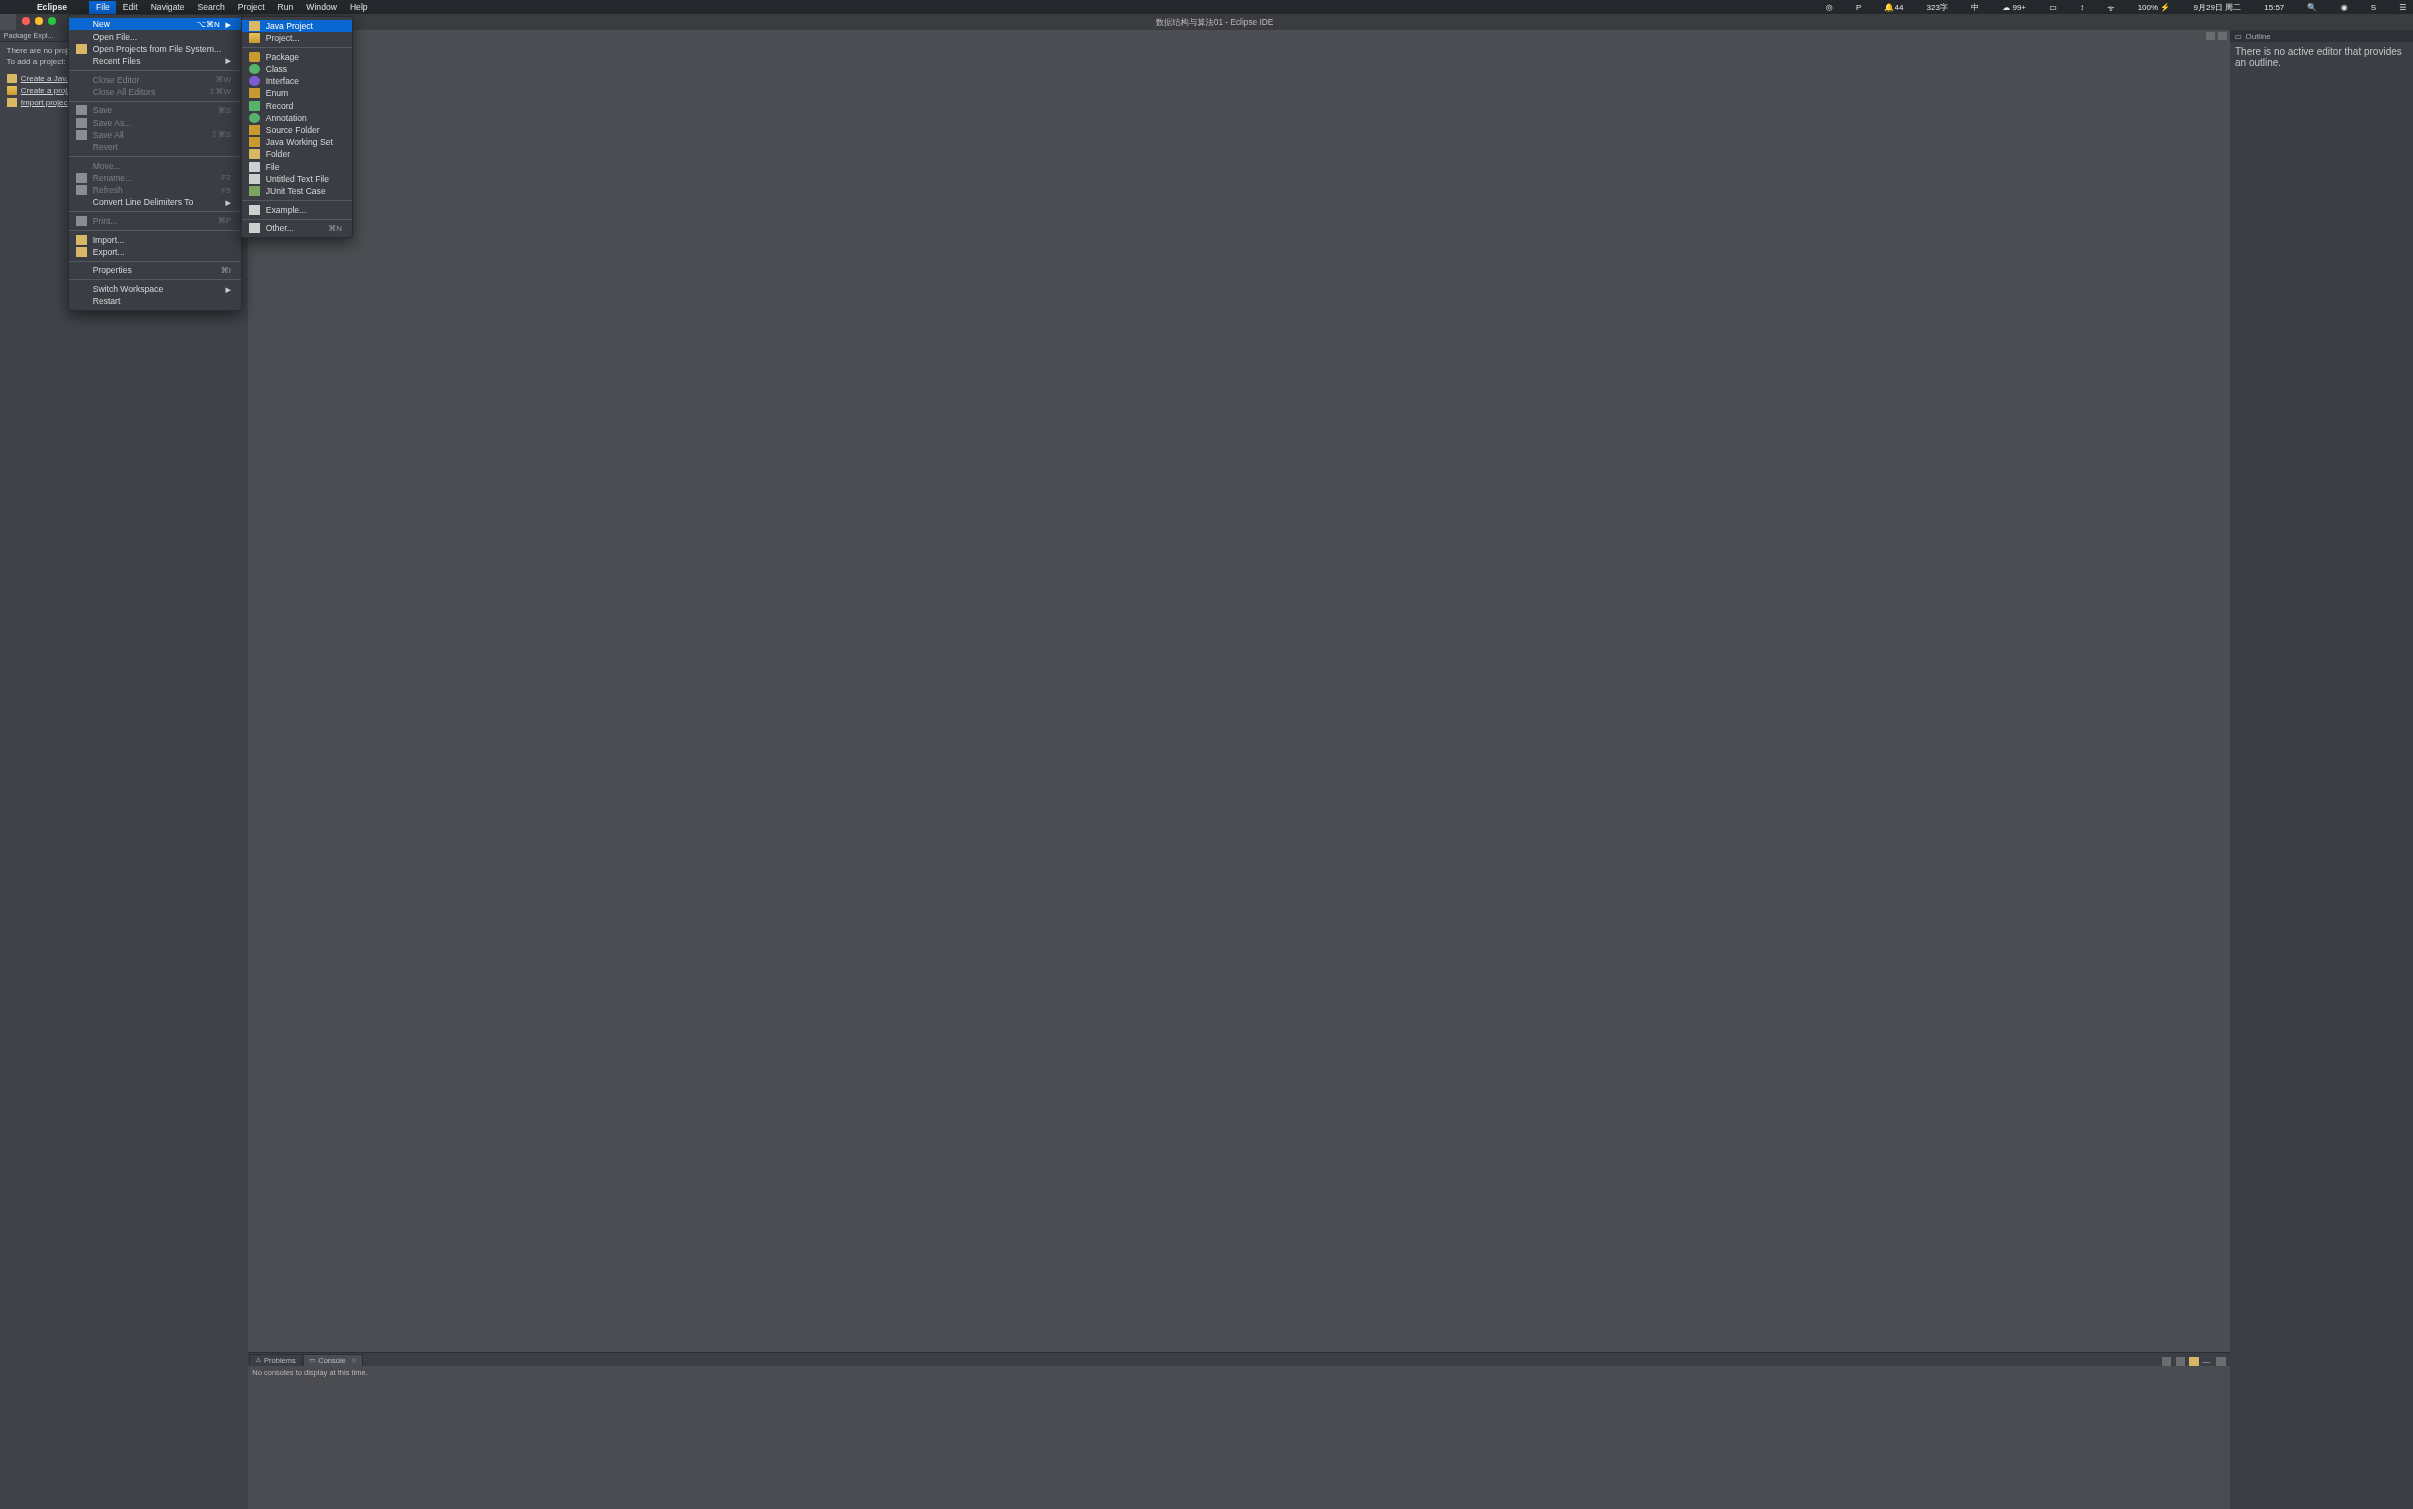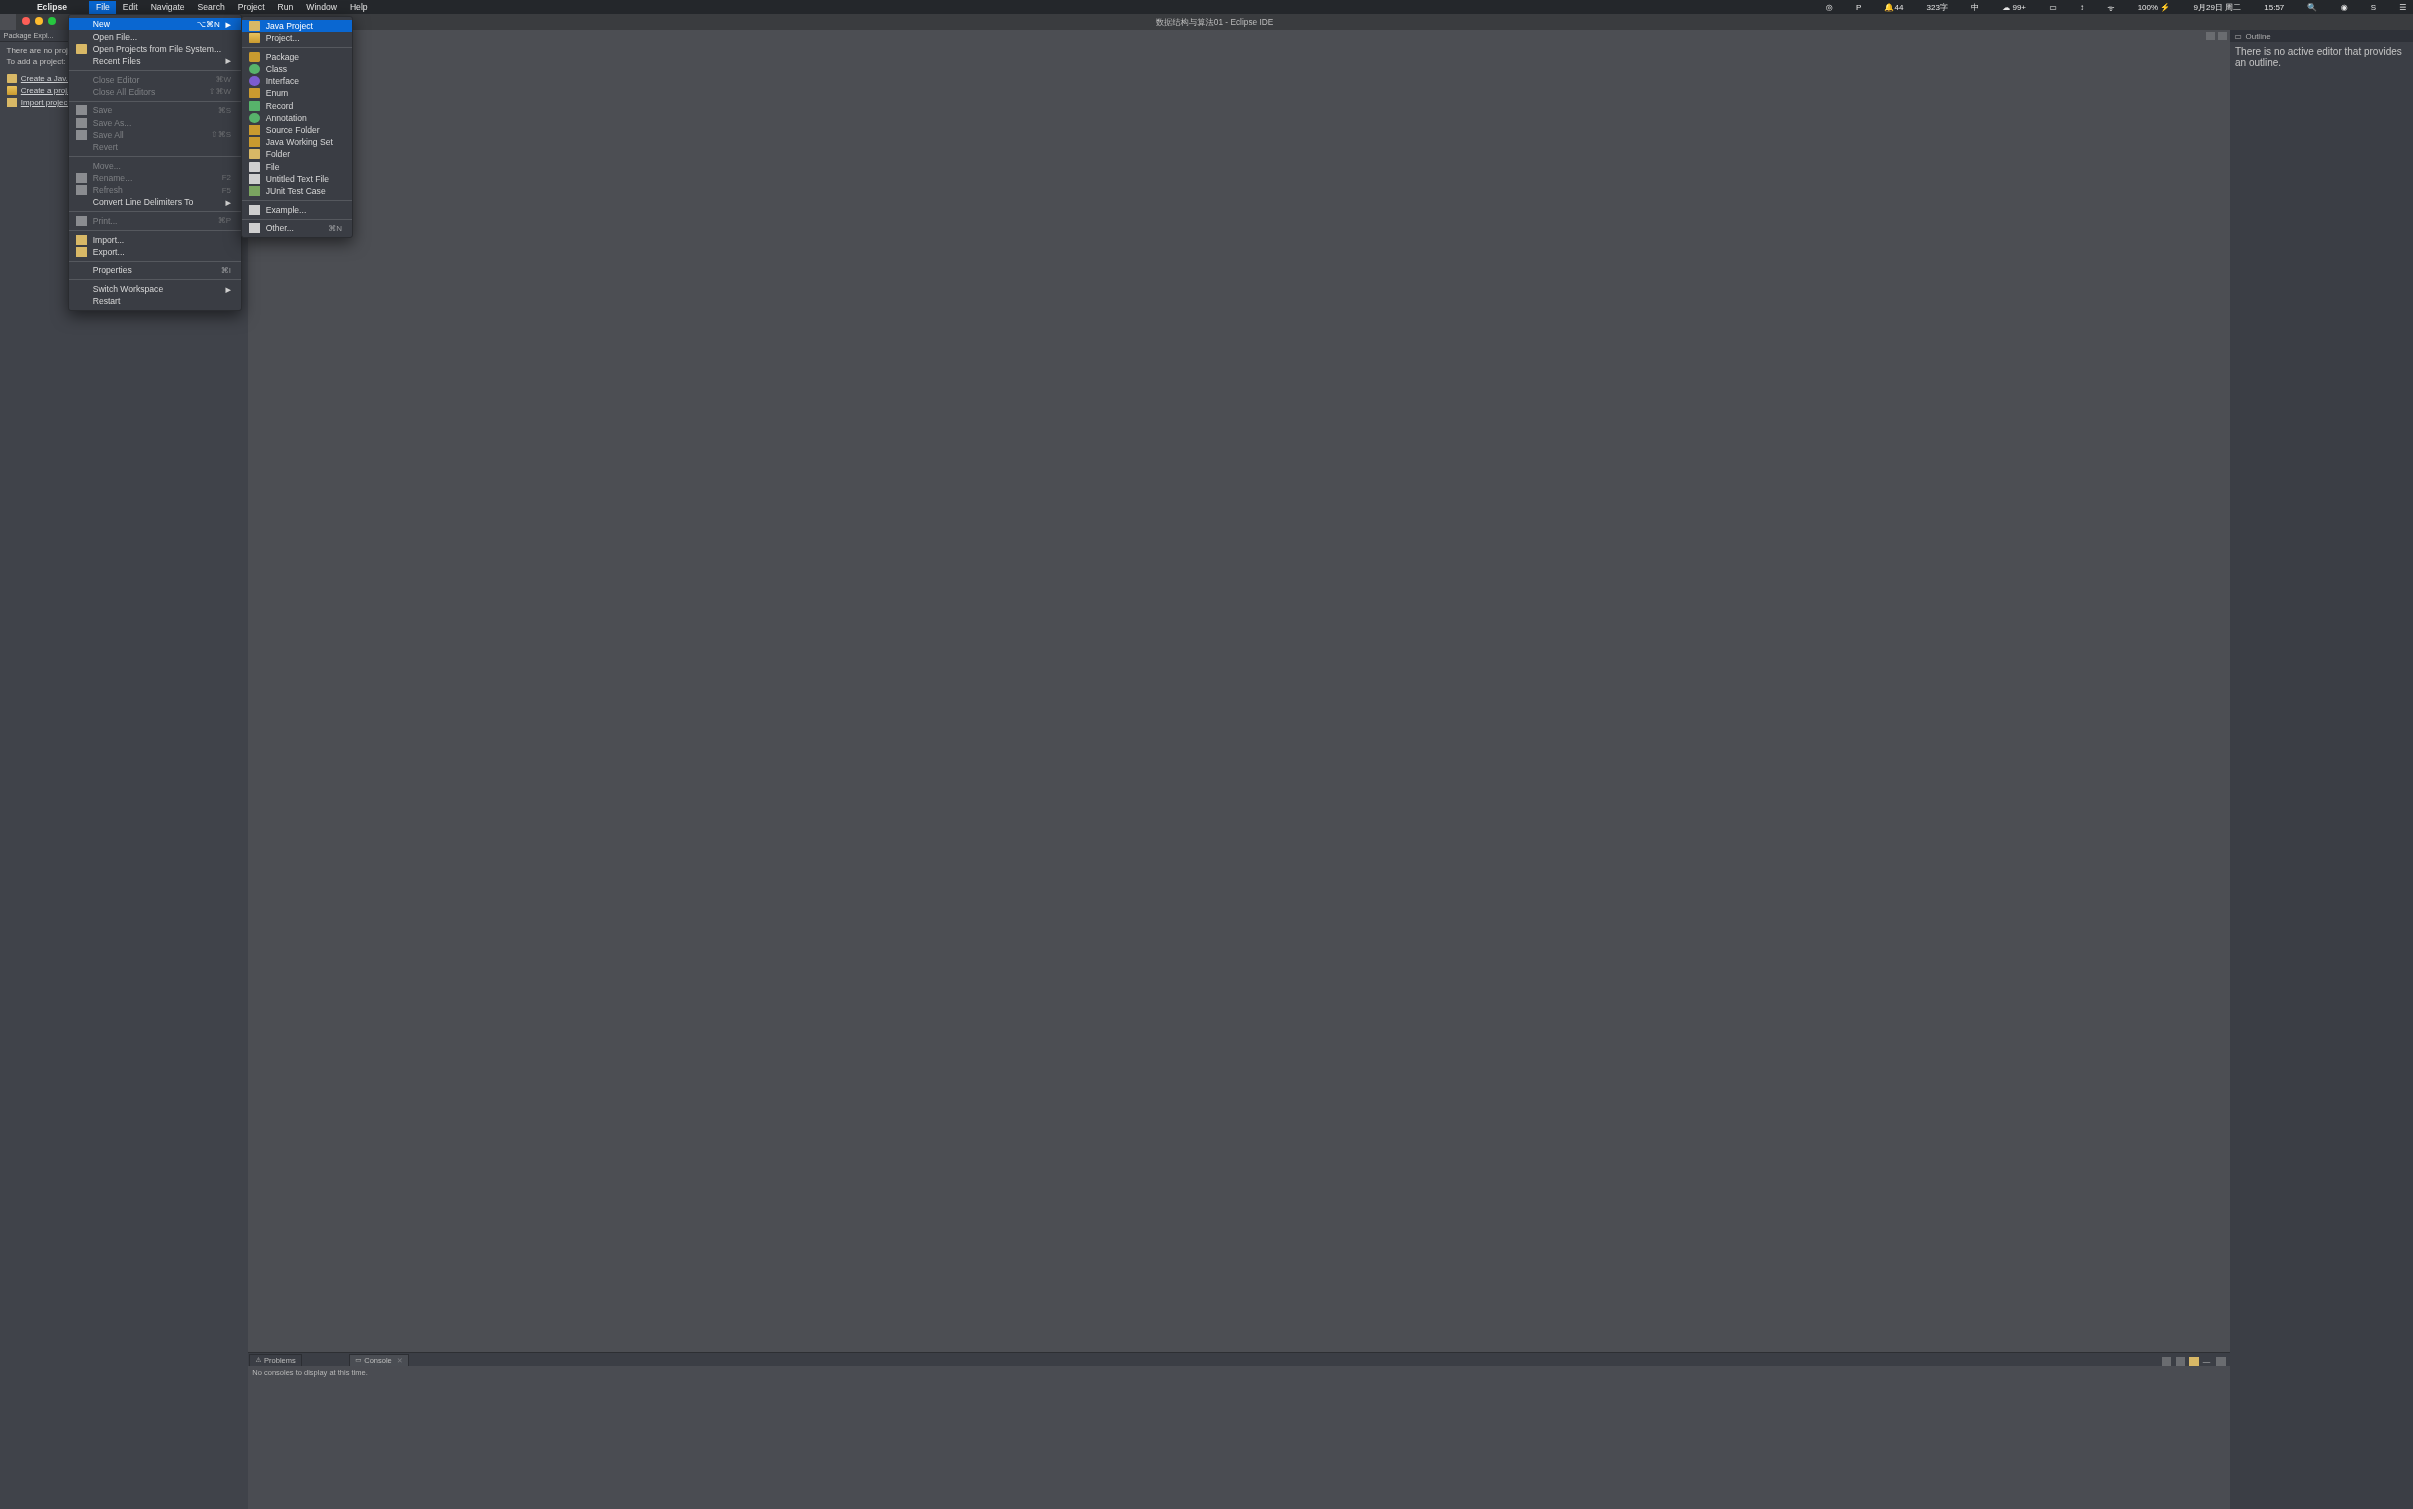--- a/index.html
+++ b/index.html
@@ -40,21 +40,21 @@
 .editor-zone { flex:1; background:#4c4e53; position:relative; }
 .editor-right-ctrl { position:absolute; right:2.9px; top:1.4px; display:flex; gap:2.9px; }
 .editor-right-ctrl .sq { width:9.3px; height:8.6px; background:#6a6c70; }
 
 .right-panel { width:183px; background:#3b3e45; color:#adadad; font-size:8px; }
 .outline-hdr { height:11.5px; background:#2e3138; display:flex; align-items:center; padding:0 4.3px; gap:3.6px; }
 .outline-body { padding:4.3px 5px; color:#c5c5c5; font-size:10px; }
 
 
 .bottom-area { height:157px; border-top:0.7px solid #2d2f33; display:flex; flex-direction:column; }
-.bottom-tabs { height:12.2px; background:#3b3e45; display:flex; align-items:flex-end; font-size:7.5px;gap:46px; }
+.bottom-tabs { height:12.2px; background:#3b3e45; display:flex; align-items:flex-end; font-size:7.5px; }
 .bottom-tab { padding:0.7px 5px; color:#bcbcbc; display:flex; gap:2.9px; align-items:center; background:#3b3e45; border:0.7px solid #2c2e33; border-bottom:none; margin-left:1.4px;}
 .bottom-tab.active { background:#4a4d53; }
 .bottom-tab .xclose { color:#7a7c80; font-size:7.2px; padding-left:2.2px;}
 .bottom-toolbar { margin-left:auto; display:flex; gap:4.3px; padding-right:4.3px; align-items:center;}
 .bottom-toolbar .tb { width:9.3px; height:8.6px; background:#6a6c70; }
 .console-body { flex:1; background:#4a4c52; color:#b6b6b6; font-size:7.5px; padding:2.2px 4.3px; }
 
 
 .menu {
   position:absolute; background:#3a3d44; box-shadow:0 4.3px 16px rgba(0,0,0,.55);

